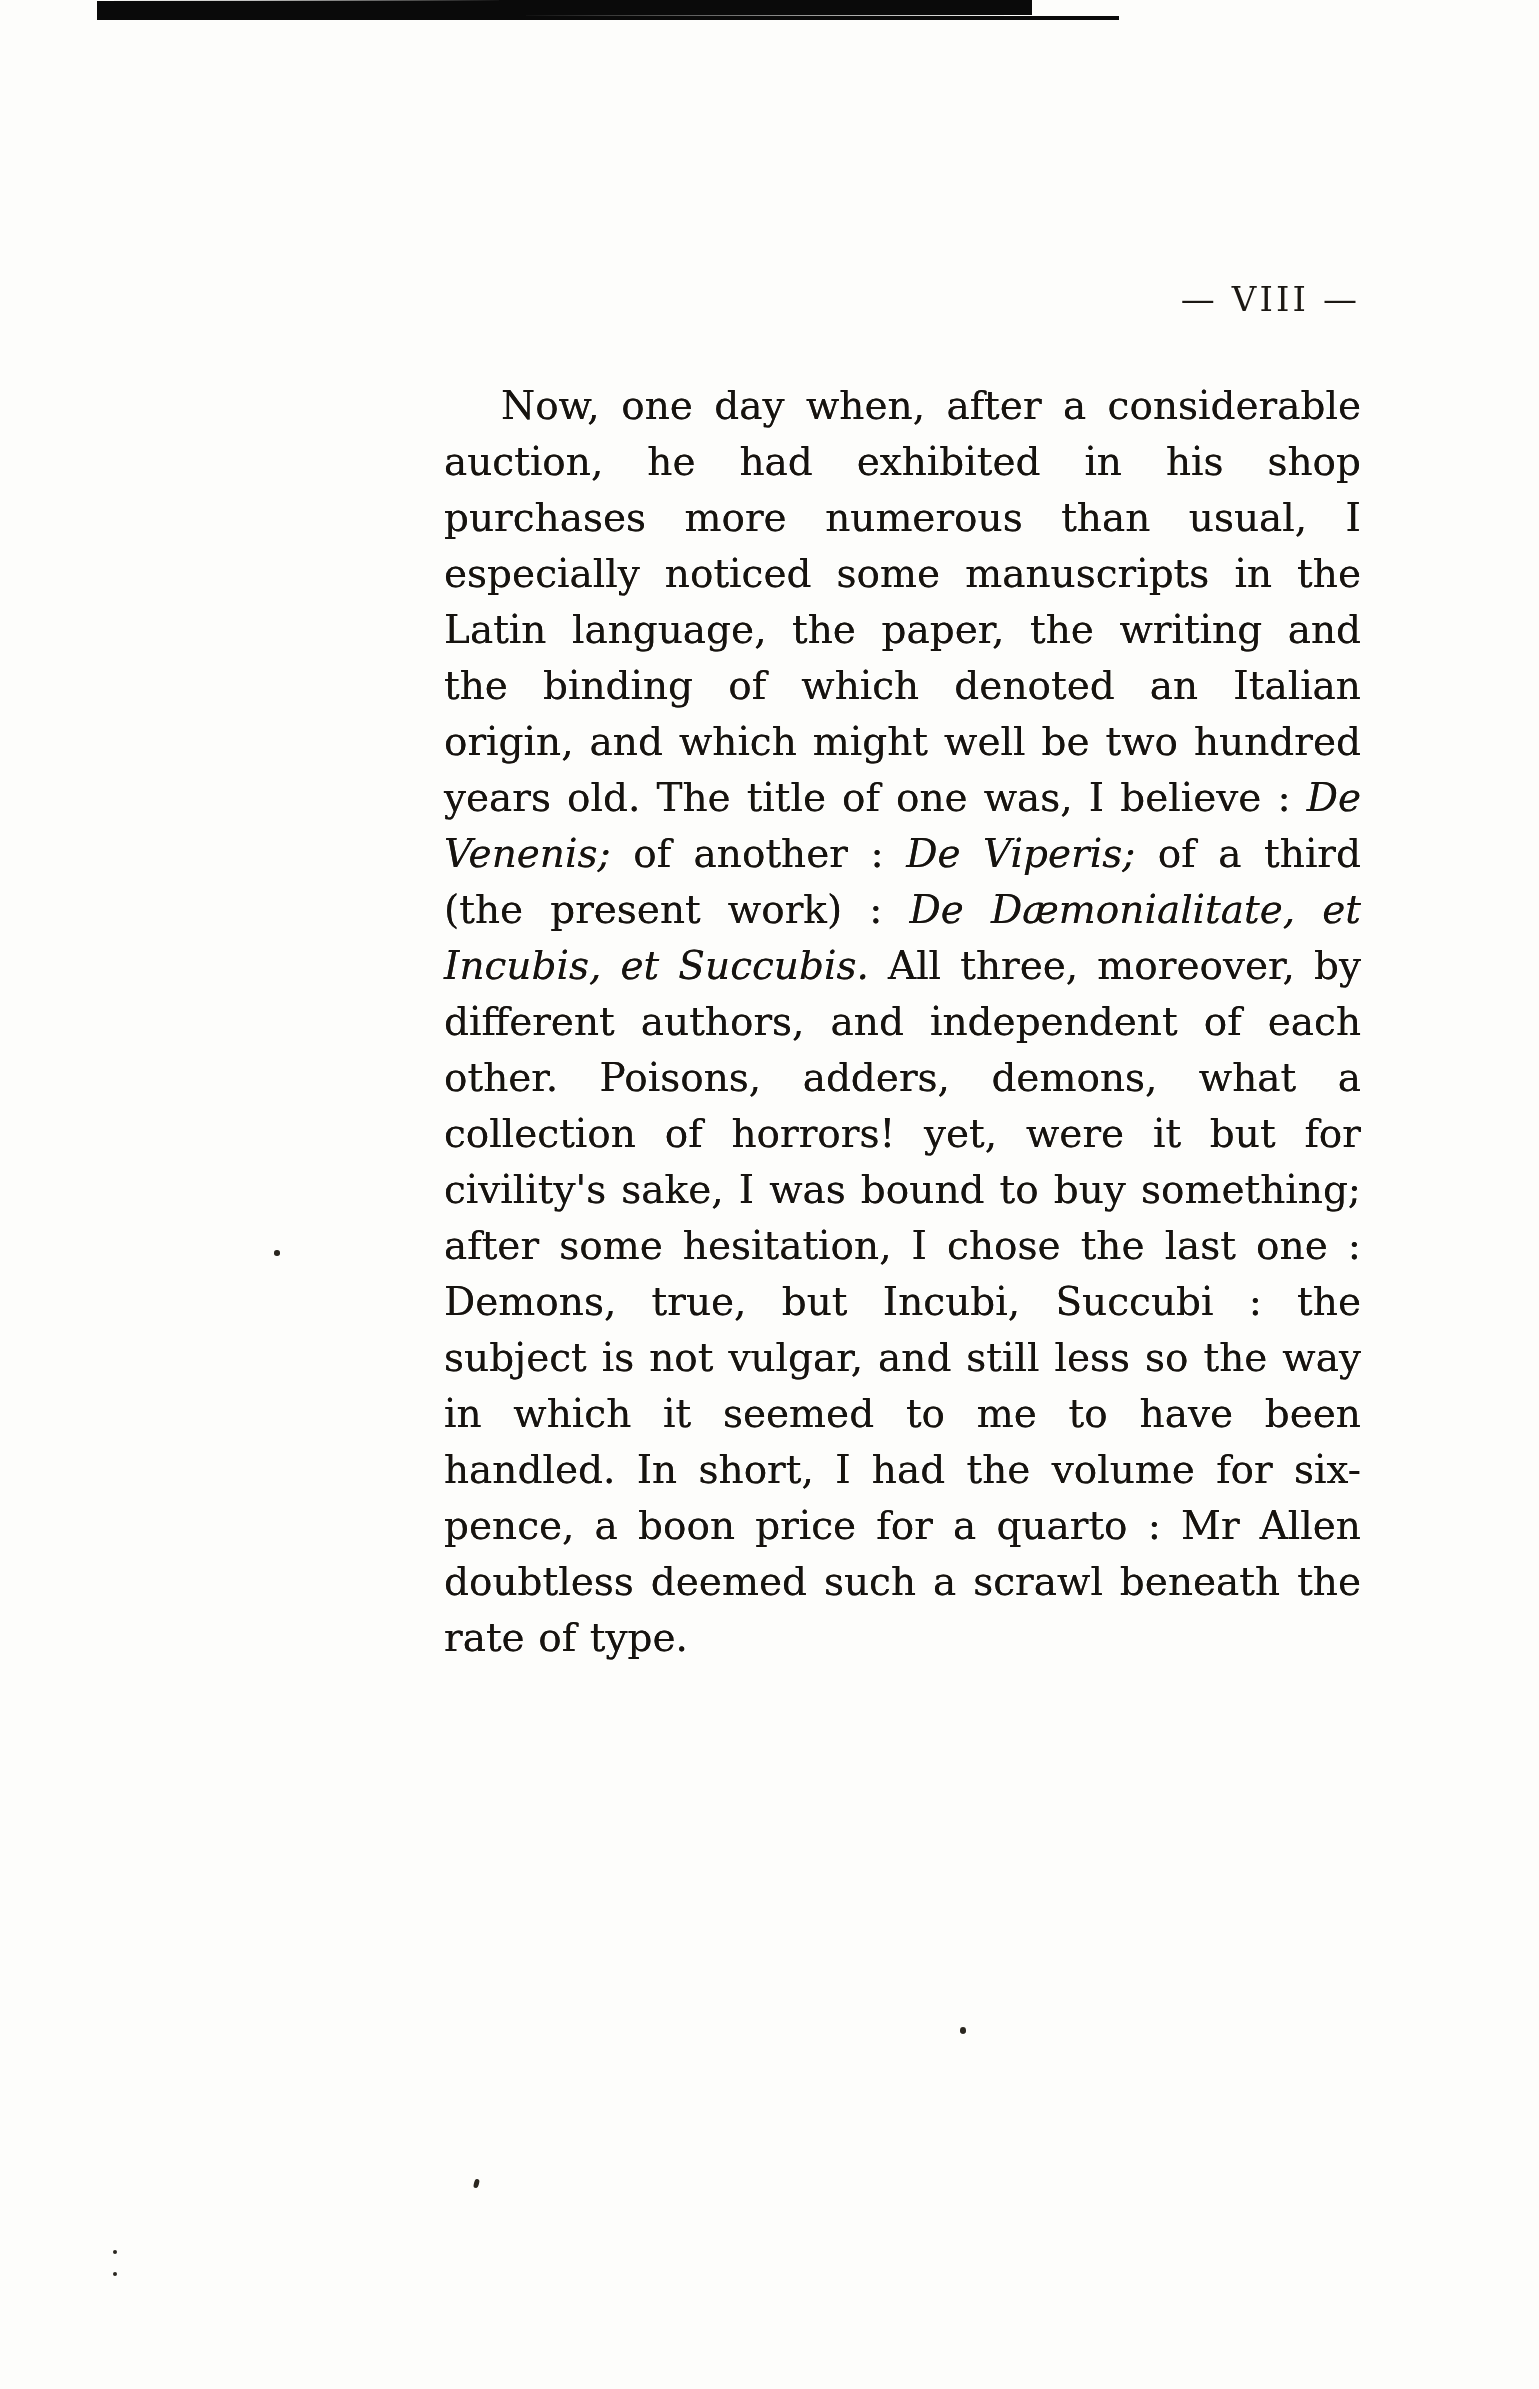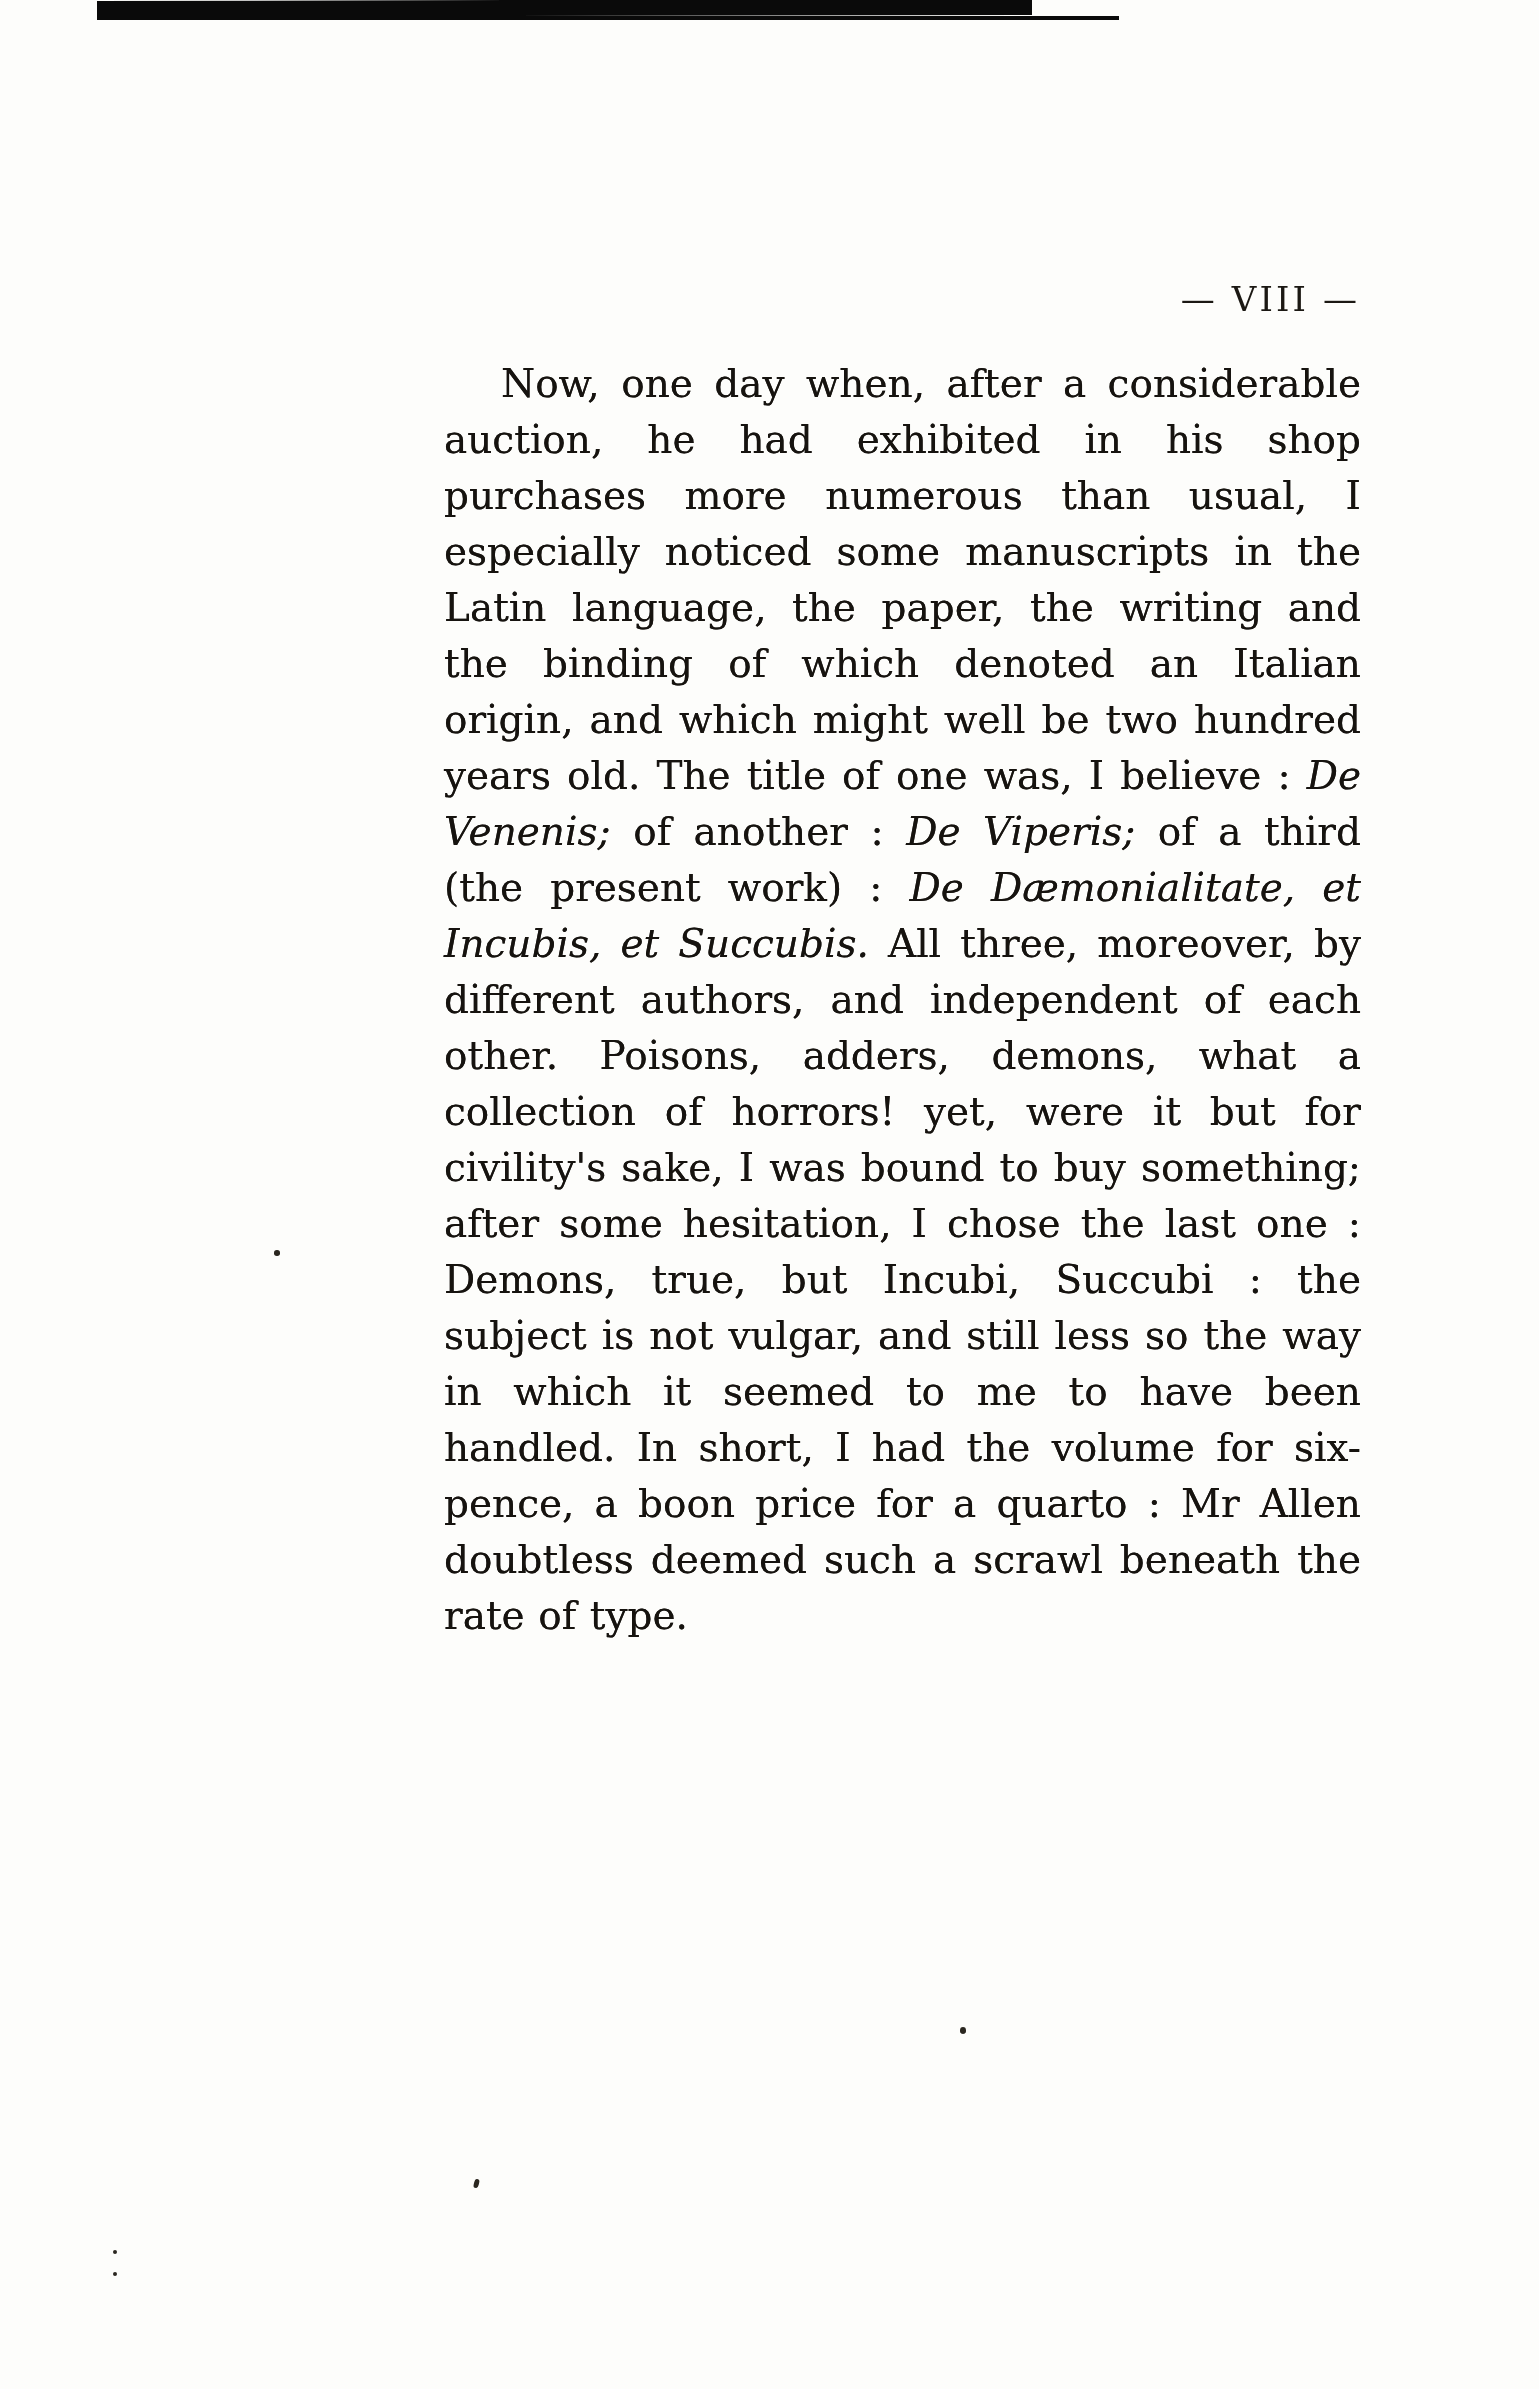--- a/index.html
+++ b/index.html
@@ -53,20 +53,21 @@
     text-align: justify;
     
     text-shadow: 0 0 0.6px rgba(22,19,15,0.85);
     word-spacing: 1.2px;
   }
   .text-block p {
     margin: 0;
   }
   .text-block p.indent {
     text-indent: 57px;
+    margin-top: 22px;
   }
   .text-block i {
     font-style: italic;
   }
   .text-block sup {
     font-size: 0.62em;
     vertical-align: super;
     line-height: 0;
   }
   .speck {

